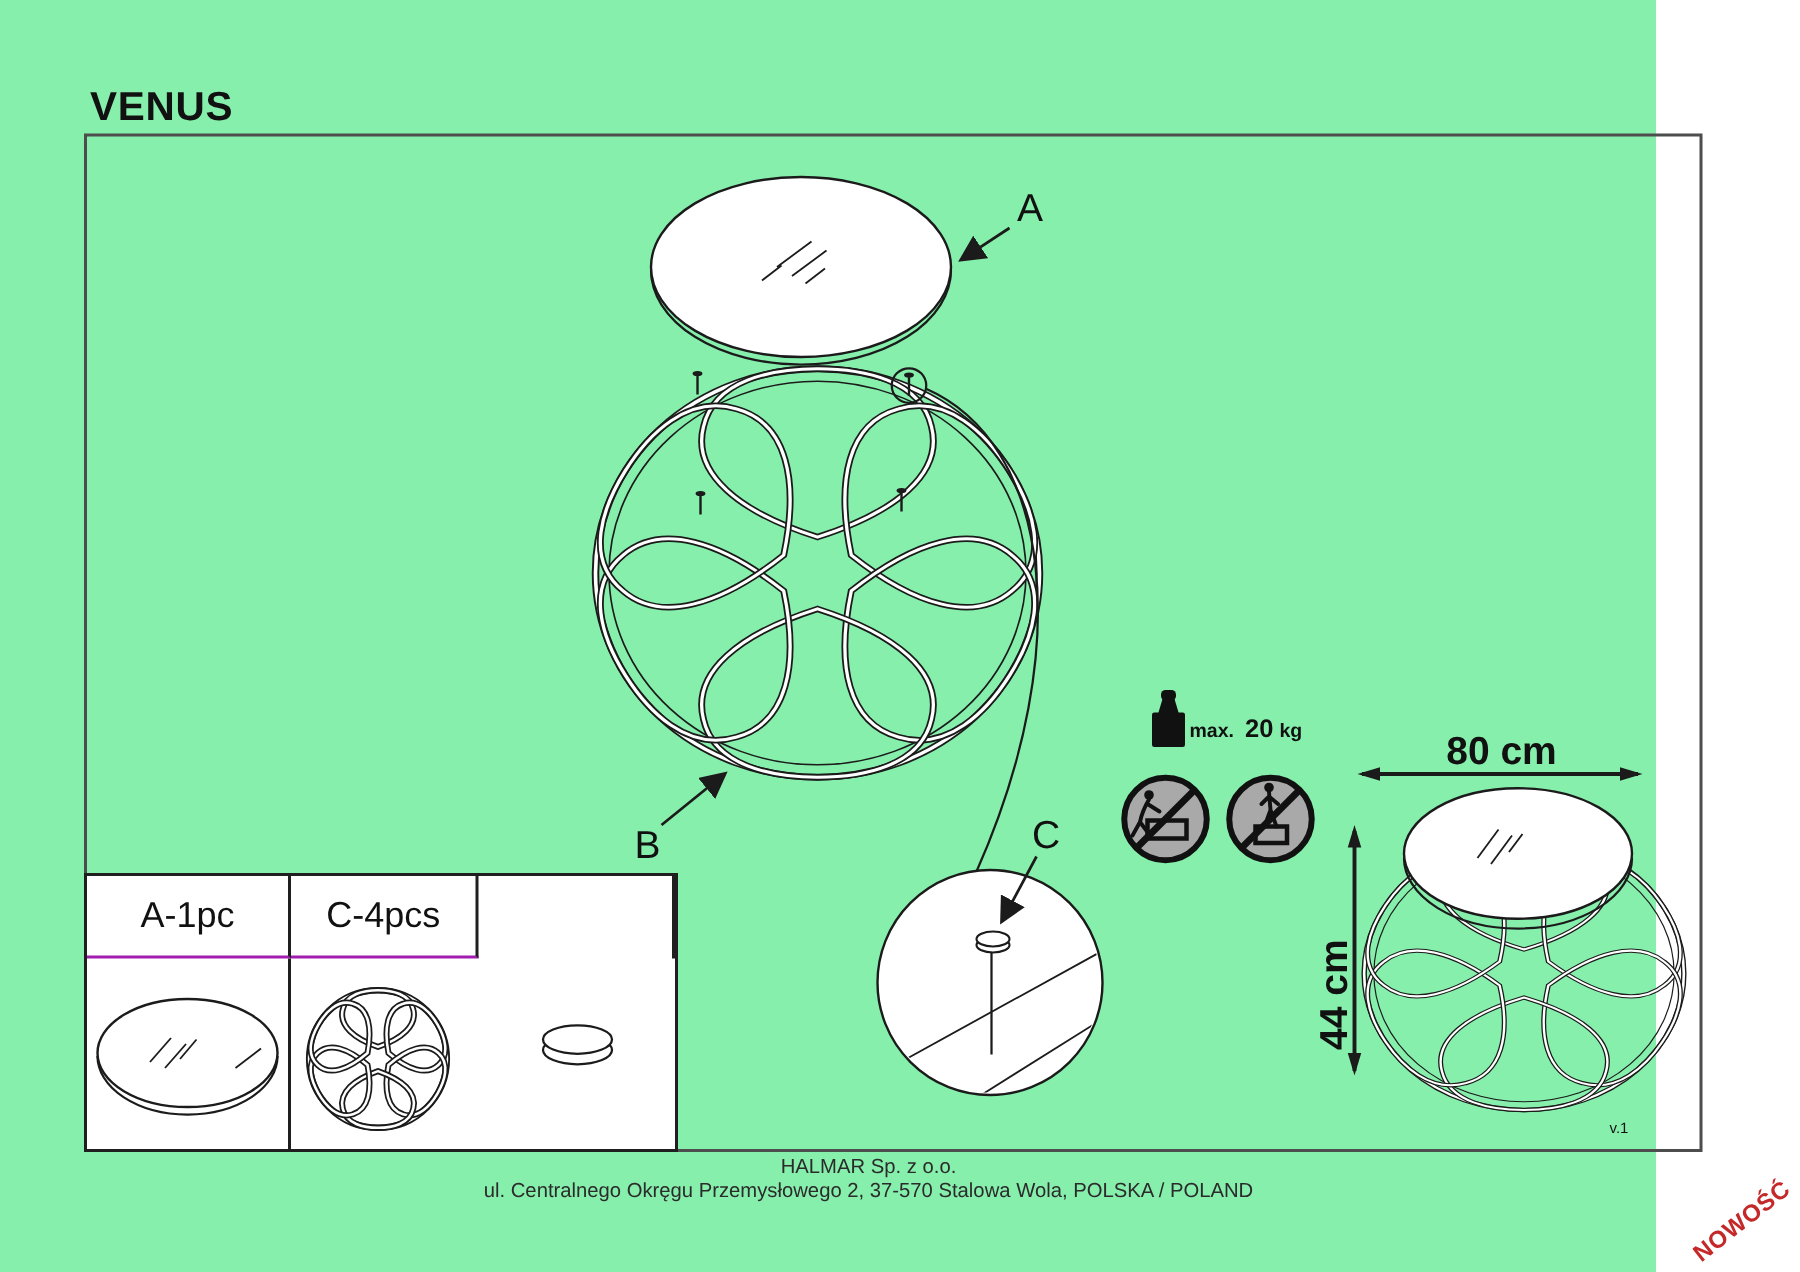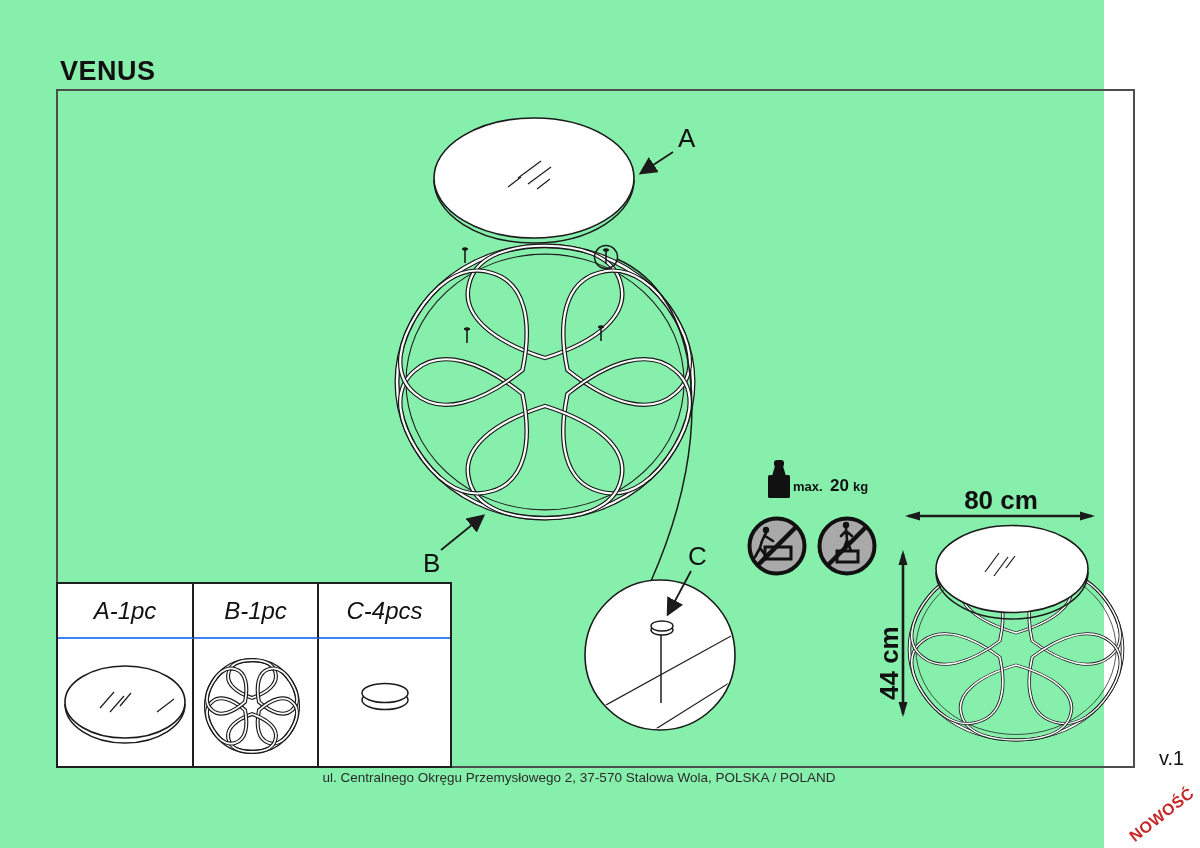--- a/index.html
+++ b/index.html
@@ -4,27 +4,27 @@
 <style>
   html,body{margin:0;padding:0;width:1200px;height:848px;background:#fff;overflow:hidden;
     font-family:"Liberation Sans",sans-serif;color:#111;}
   .abs{position:absolute;}
   #page{position:relative;width:1104px;height:848px;background:#86efac;}
   #title{left:60px;top:56px;font-size:27px;font-weight:bold;letter-spacing:.5px;z-index:4;}
   #frame{left:56px;top:89px;width:1079px;height:679px;border:2px solid #4d4d4d;box-sizing:border-box;z-index:1;}
   
   #parts{left:56px;top:582px;width:396px;height:186px;border:2px solid #1f1f1f;box-sizing:border-box;
      background:#fff;z-index:5;display:grid;grid-template-columns:136px 125px 131px;grid-template-rows:55px 127px;}
-  .hcell{border-right:2px solid #1f1f1f;border-bottom:2px solid #3b82f6;display:flex;align-items:center;justify-content:center;
-     font-size:24px;font-style:italic;}
+  .hcell{border-right:2px solid #1f1f1f;border-bottom:2px solid #a21caf;display:flex;align-items:center;justify-content:center;
+     font-size:24px;}
   .bcell{border-right:2px solid #1f1f1f;}
   .hcell:nth-child(3),.bcell:last-child{border-right:none;}
   
   #footer{left:0;top:770px;width:1158px;text-align:center;font-size:13.5px;line-height:15.8px;color:#2b2b2b;z-index:4;}
-  #version{left:1159px;top:747px;font-size:20px;z-index:4;}
+  #version{left:1073px;top:747px;font-size:10px;z-index:4;}
   #nowosc{left:1116px;top:806px;width:92px;text-align:center;font-size:16px;font-weight:bold;
      color:#c42828;transform:rotate(-38deg);letter-spacing:.5px;z-index:4;}
   #art{left:0;top:0;z-index:10;pointer-events:none;}
   svg text{font-family:"Liberation Sans",sans-serif;fill:#111;}
   .lbl{font-size:26px;}
   .dim{font-size:26px;font-weight:bold;}
   .tmax{font-size:13px;font-weight:bold;}
   .t20{font-size:17px;font-weight:bold;}
   .ln{stroke:#1b1b1b;stroke-width:1.5;fill:none;}
   .thin{stroke:#1b1b1b;stroke-width:1.2;fill:none;}
@@ -32,28 +32,28 @@
 </head>
 <body>
 
 <div id="page">
 
   <div id="title" class="abs">VENUS</div>
   <div id="frame" class="abs"></div>
 
   <div id="parts" class="abs">
     <div class="hcell">A-1pc</div>
-    <div class="hcell">B-1pc</div>
     <div class="hcell">C-4pcs</div>
     <div class="bcell"></div>
     <div class="bcell"></div>
     <div class="bcell"></div>
   </div>
 
   <div id="footer" class="abs">
+    <div>HALMAR Sp. z o.o.</div>
     <div>ul. Centralnego Okręgu Przemysłowego 2, 37-570 Stalowa Wola, POLSKA / POLAND</div>
   </div>
 
   <div id="version" class="abs">v.1</div>
   <div id="nowosc" class="abs">NOWOŚĆ</div>
 
   <svg id="art" class="abs" width="1200" height="848" viewBox="0 0 1200 848">
     <defs>
       <marker id="ah" viewBox="0 0 10 10" refX="8.5" refY="5" markerWidth="10" markerHeight="10" orient="auto">
         <path d="M0,0 L10,5 L0,10 z" fill="#1b1b1b"></path>

